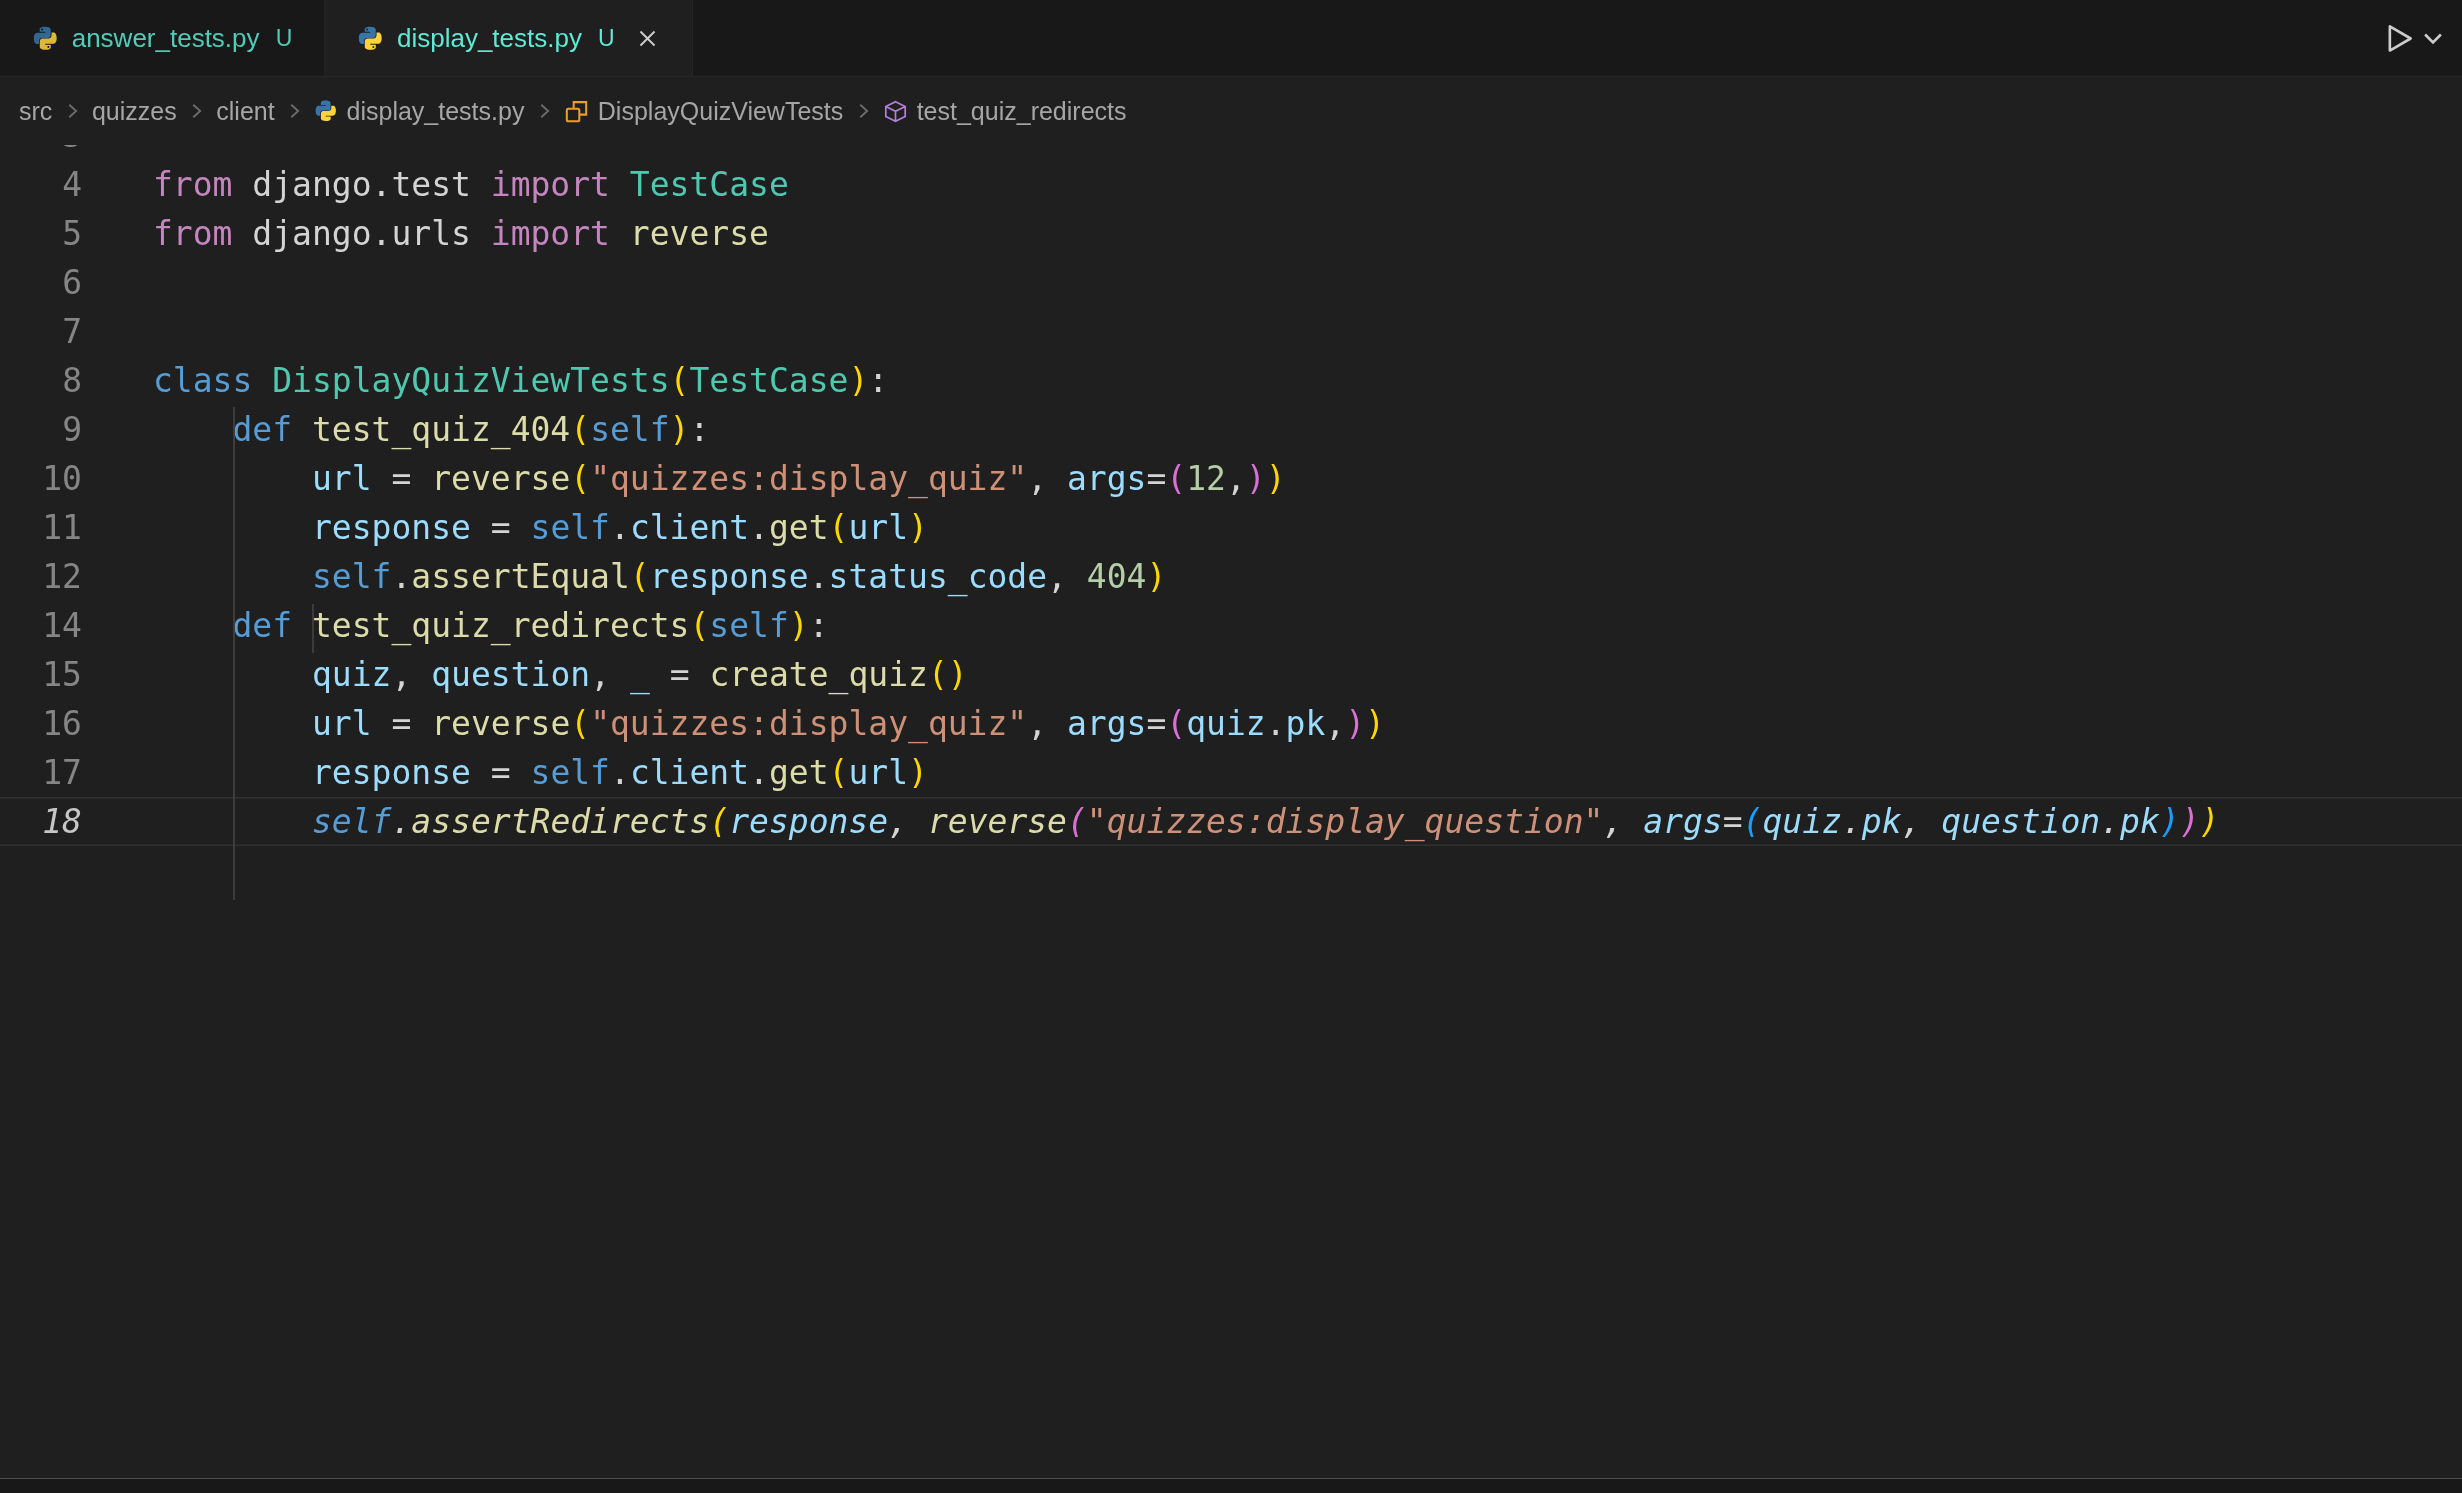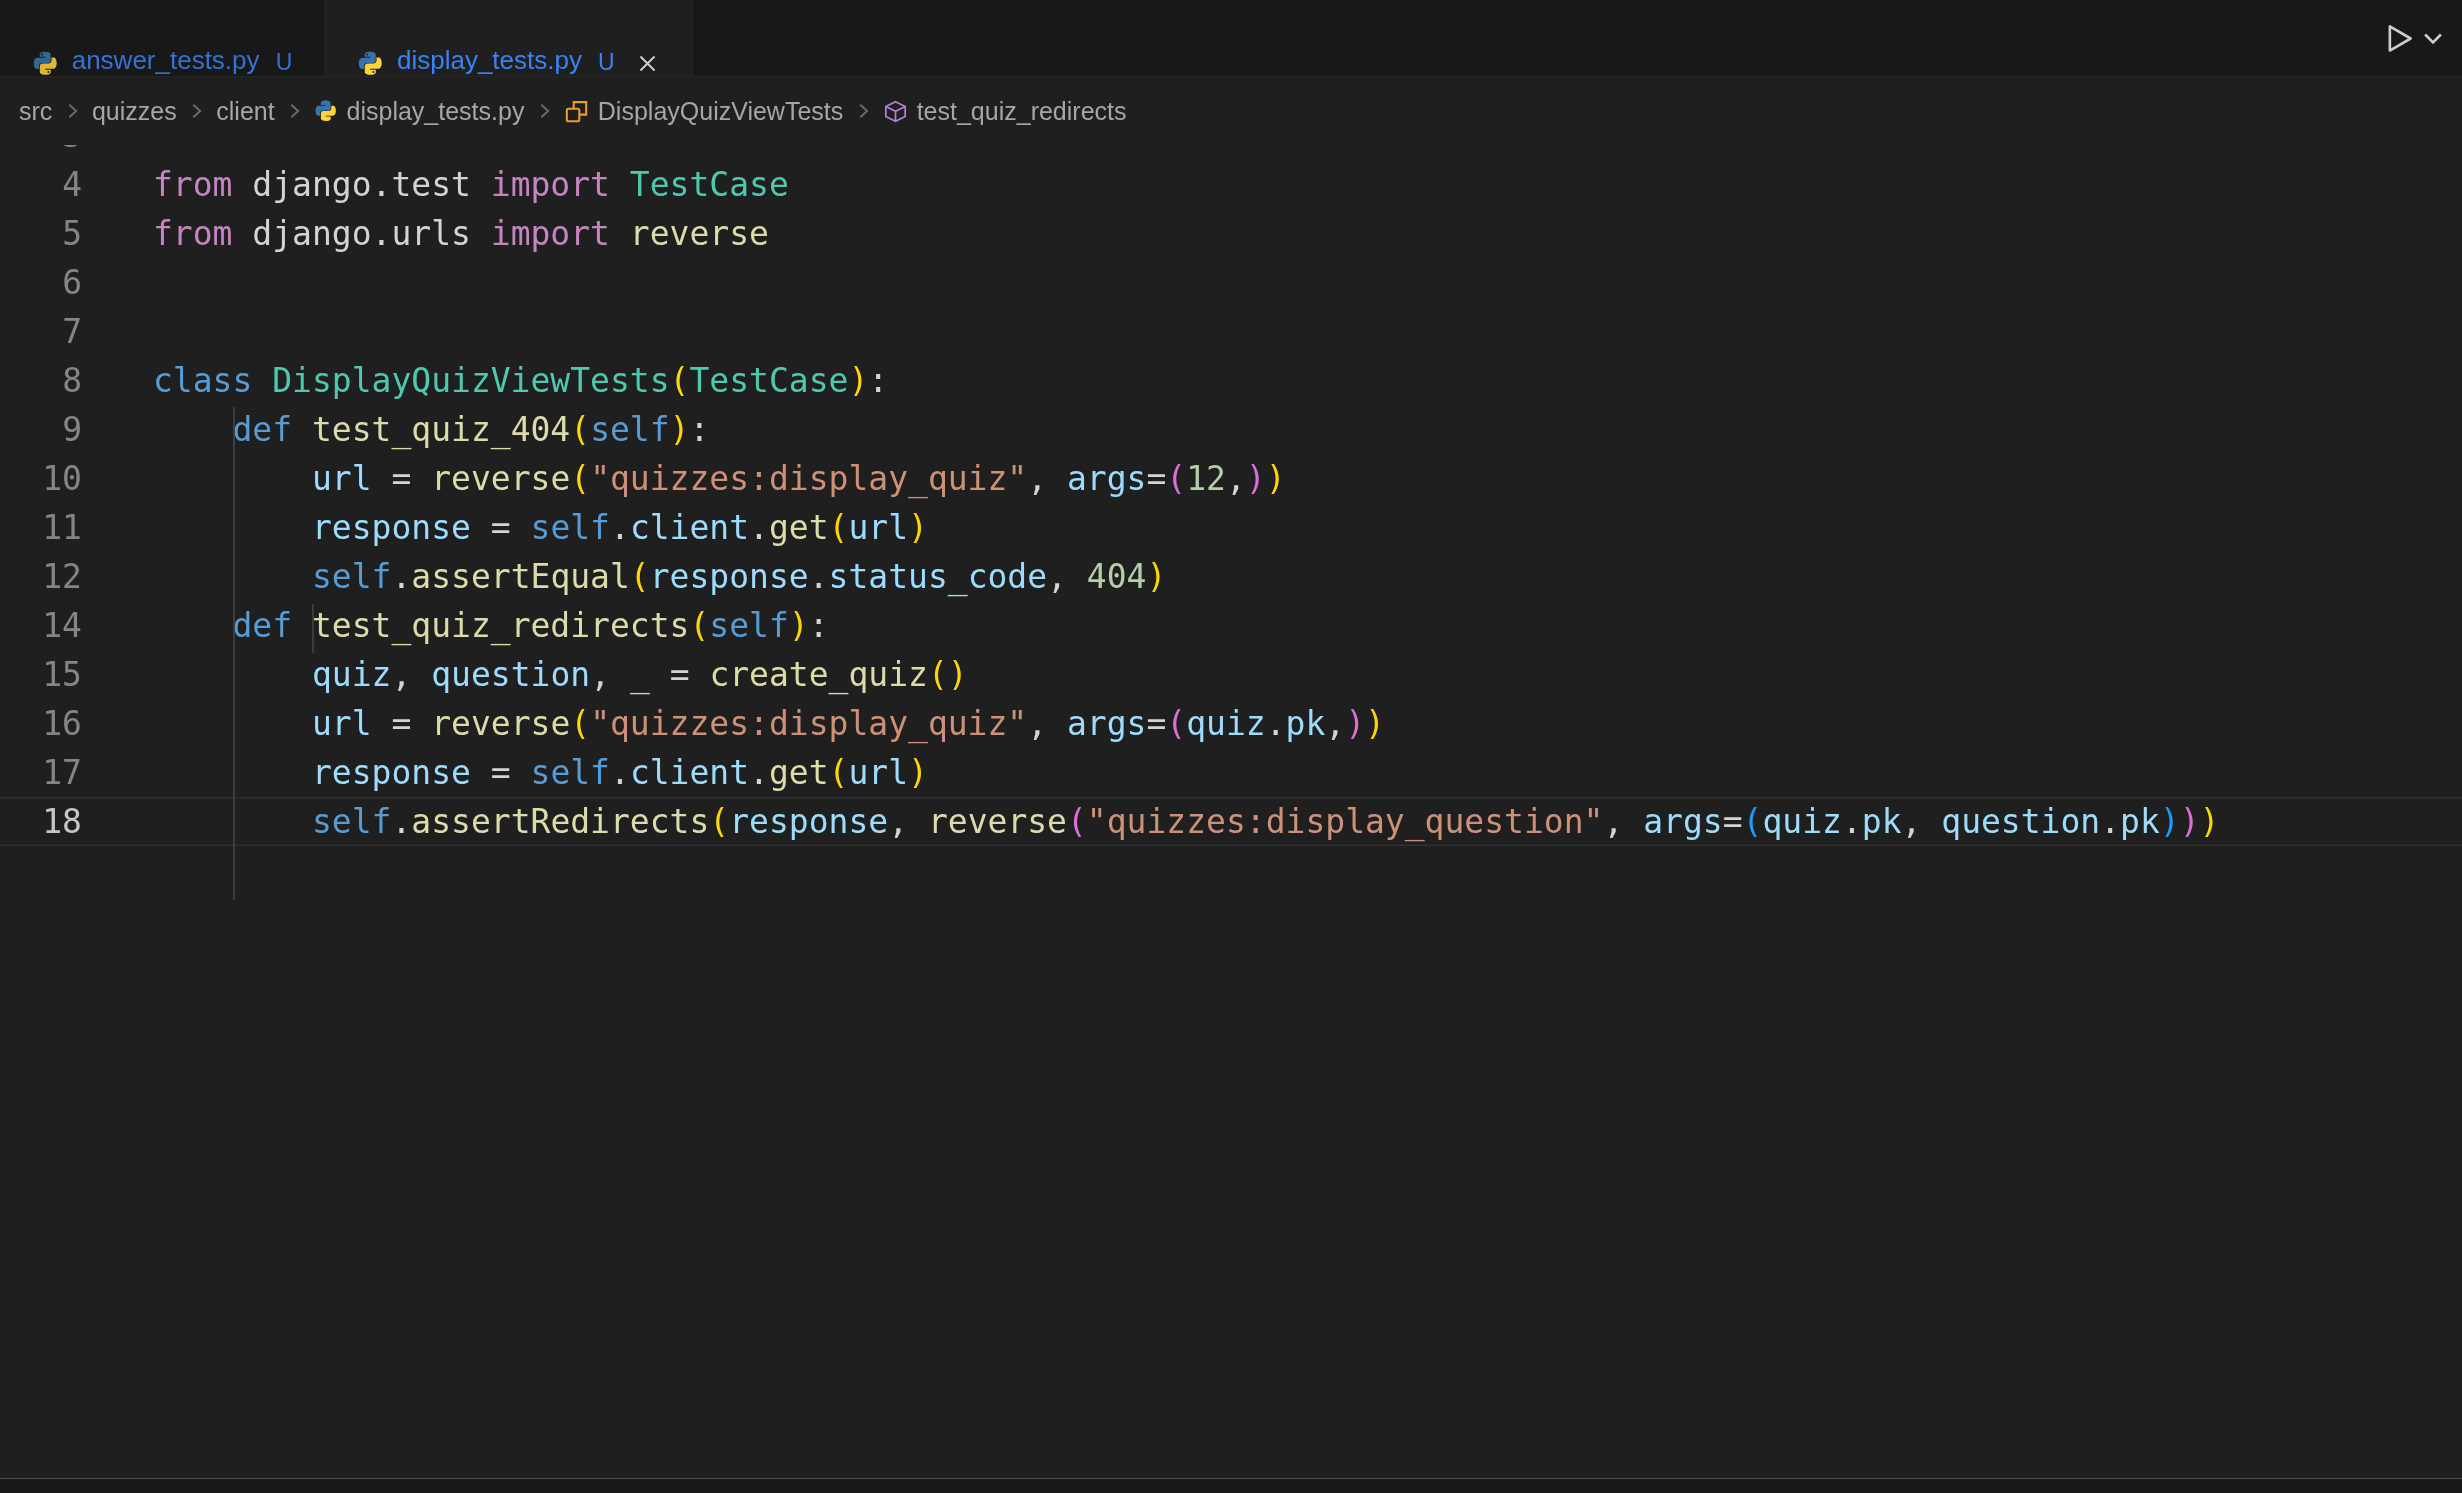--- a/index.html
+++ b/index.html
@@ -5,23 +5,23 @@
   * { margin:0; padding:0; box-sizing:border-box; }
   html,body { width:2462px; height:1494px; background:#1f1f1f; overflow:hidden; }
   body { font-family:"Liberation Sans", sans-serif; position:relative; }
 
   
   .tabbar {
     display:flex; align-items:stretch; height:77px;
     background:#181818; border-bottom:0.7px solid #252525;
   }
   .tab {
-    display:flex; align-items:flex-end; gap:13.2px;
+    display:flex; align-items:center; gap:13.2px;
     padding:0 32px; font-size:26px; cursor:pointer;
-    border-right:0.7px solid #252525; color:#3b82f6;
+    border-right:0.7px solid #252525; color:#5eead4;
   }
   .tab.inactive { background:#181818; opacity:.85; }
   .tab.active { background:#1f1f1f; }
   .tab .tab-label { white-space:nowrap; }
   .tab .badge { font-size:23px; margin-left:2.9px; }
   .tab .close { display:flex; align-items:center; margin-left:7.4px; cursor:pointer; }
   .tab-icon { display:flex; align-items:center; }
   .tab-actions {
     margin-left:auto; display:flex; align-items:center;
     gap:4.4px; padding-right:14.7px;
@@ -44,21 +44,21 @@
   .code-line {
     display:flex; height:49px; line-height:49px;
     font-family:"DejaVu Sans Mono", monospace; font-size:33px;
     white-space:pre; width:100%;
   }
   .code-line .gutter {
     flex:none; width:82px; text-align:right; color:#858585;
     user-select:none;
   }
   .code-line .content { padding-left:71px; }
-  .code-line.active { box-shadow: inset 0 1.5px 0 #313131, inset 0 -1.5px 0 #313131; }
+  .code-line.active { box-shadow: inset 0 1.5px 0 #313131, inset 0 -1.5px 0 #313131; font-style: italic; }
   .code-line.active .gutter { color:#c6c6c6; }
   .indent-guide { position:absolute; width:1.5px; background:#3c3c3c; }
   #guide-1 { left:233px; top:262px; height:493px; }
   #guide-2 { left:312px; top:459px; height:49px; }
 
   
   .bottom-strip { position:absolute; left:0; right:0; bottom:0; height:14.7px; background:#181818; }
   .bottom-line { position:absolute; left:0; right:0; bottom:13.2px; height:2.9px; background:#4d4d4d; }
 </style>
 </head>

